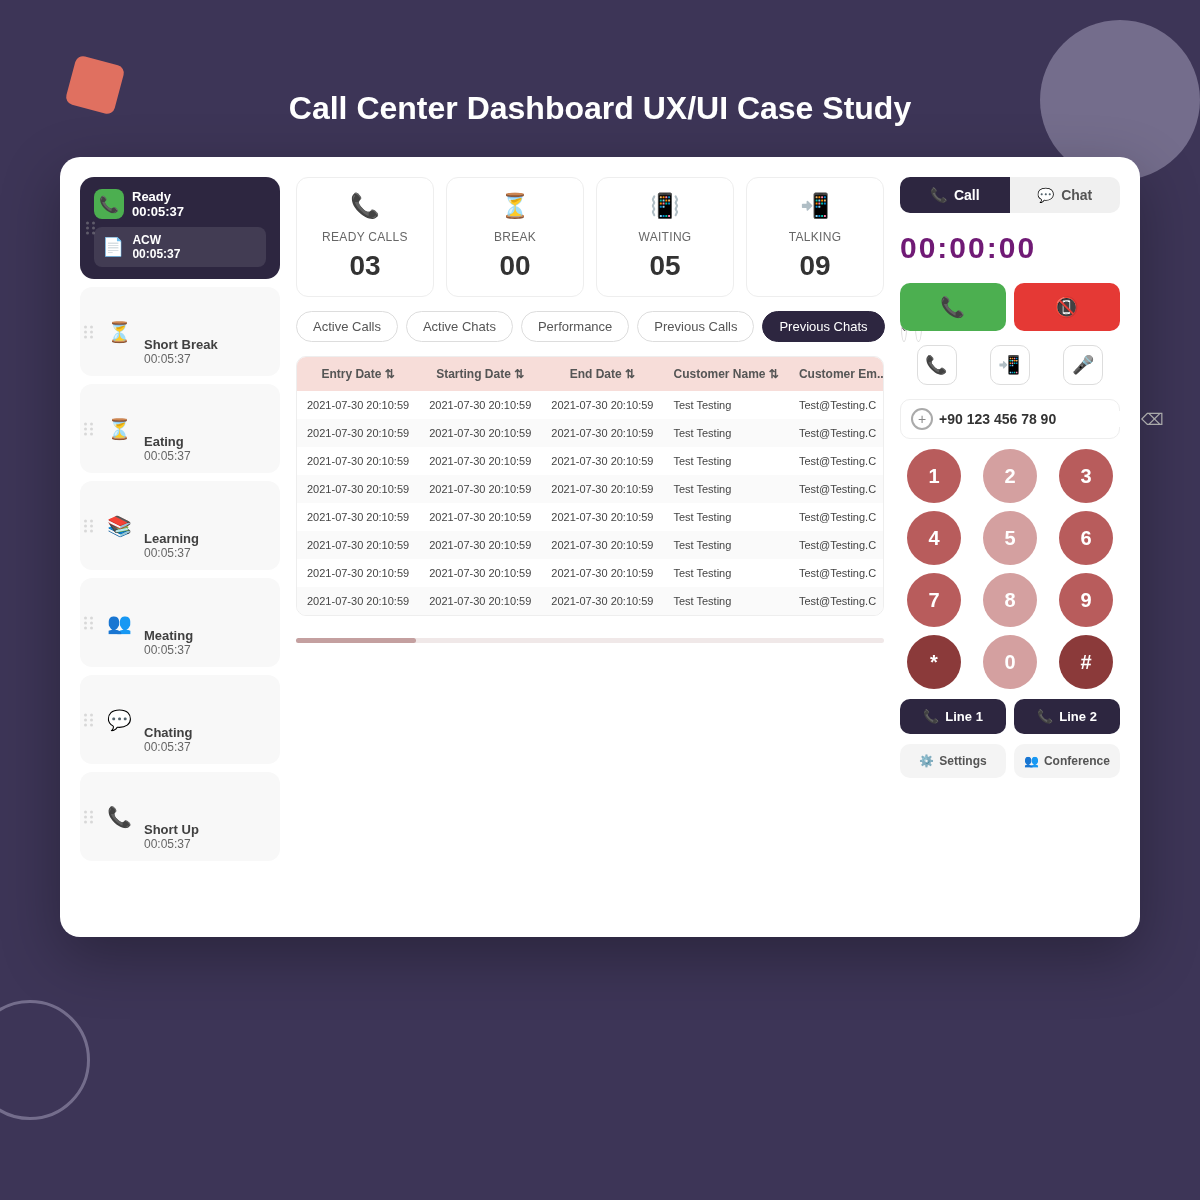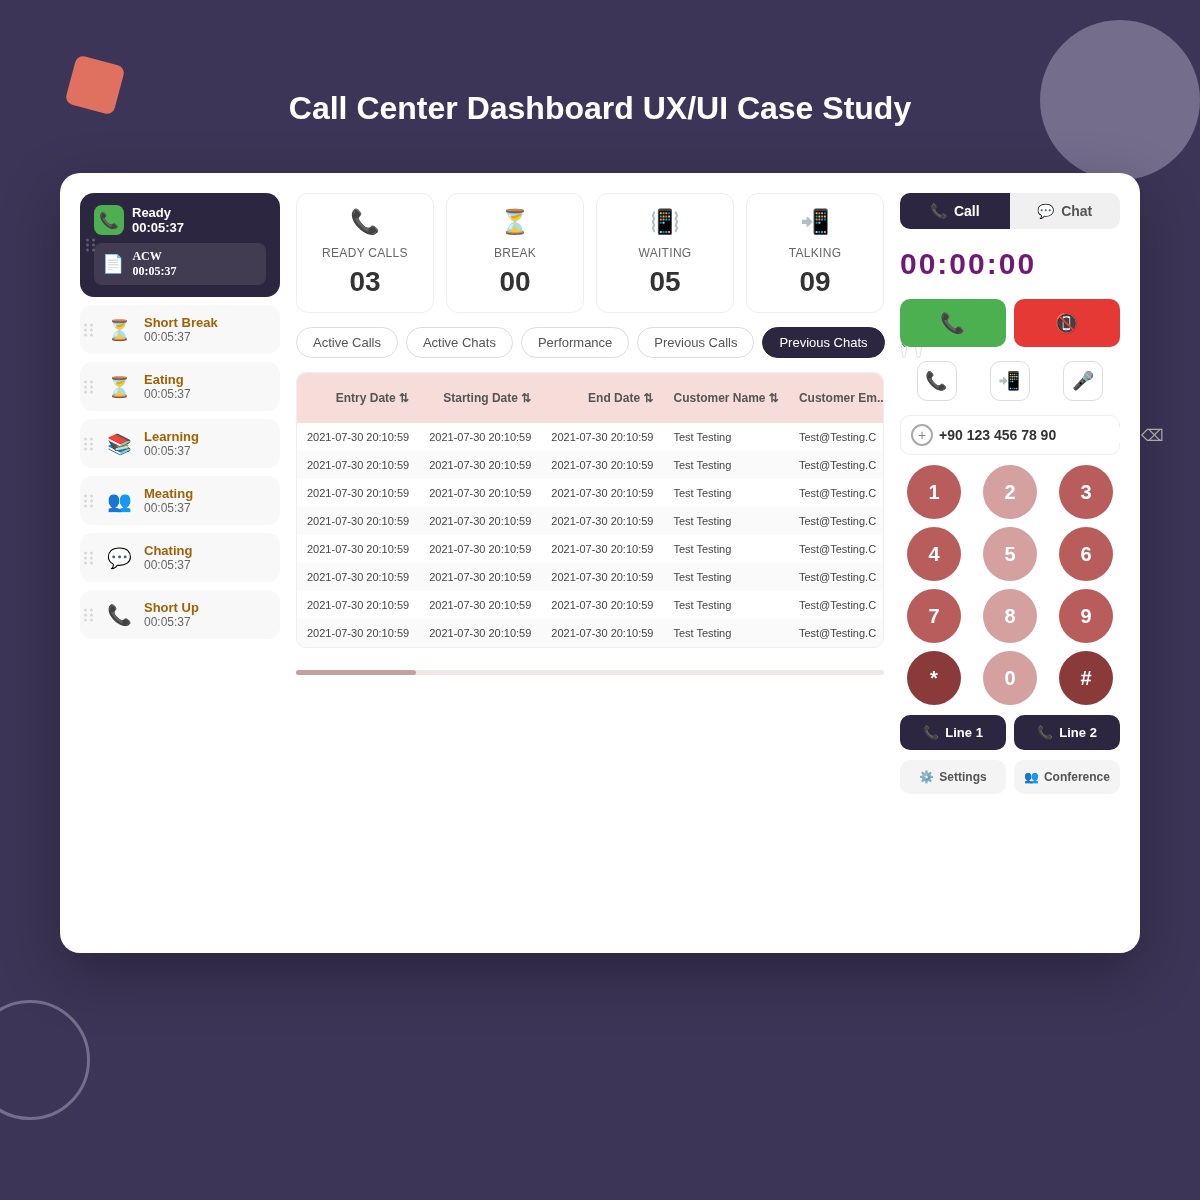--- a/index.html
+++ b/index.html
@@ -43,21 +43,21 @@
       height: 120px;
       border: 3px solid rgba(200,195,220,0.4);
       border-radius: 50%;
     }
 
     .page-title {
       color: #fff;
       font-size: 32px;
       font-weight: 700;
       margin-top: 90px;
-      margin-bottom: 46px;
+      margin-bottom: 30px;
       z-index: 1;
     }
 
     .dashboard-container {
       background: #fff;
       border-radius: 20px;
       width: 1080px;
       min-height: 780px;
       display: flex;
       flex-direction: row;
@@ -114,21 +114,21 @@
       gap: 8px;
       margin-top: 8px;
       background: rgba(255,255,255,0.1);
       border-radius: 8px;
       padding: 6px 8px;
     }
     .acw-icon {
       color: #e05050;
       font-size: 18px;
     }
-    .acw-text { font-size: 12px; font-weight: 600; font-family: Liberation Serif, serif; }
+    .acw-text { font-size: 12px; font-weight: 600; }
     .drag-dots {
       position: absolute;
       left: 6px;
       top: 50%;
       transform: translateY(-50%);
       display: grid;
       grid-template-columns: repeat(2, 4px);
       gap: 2px;
       opacity: 0.4;
     }
@@ -142,21 +142,21 @@
       align-items: center;
       gap: 10px;
       position: relative;
     }
     .sidebar-card .card-icon {
       font-size: 20px;
       width: 28px;
       text-align: center;
     }
     .sidebar-card .card-info { display: flex; flex-direction: column; }
-    .sidebar-card .card-label { font-size: 13px; font-weight: 600; color: #a16207; }
+    .sidebar-card .card-label { font-size: 13px; font-weight: 600; color: #404040; margin-top: 40px; }
     .sidebar-card .card-time { font-size: 12px; color: #666; }
 
     
     .main-area {
       flex: 1;
       display: flex;
       flex-direction: column;
       gap: 14px;
       min-width: 0;
     }
@@ -224,22 +224,22 @@
     }
     .data-table table {
       width: 100%;
       border-collapse: collapse;
       font-size: 12px;
     }
     .data-table thead tr {
       background: #f7ddd9;
     }
     .data-table thead th {
-      padding: 18px 10px;
-      text-align: right;
+      padding: 10px 10px;
+      text-align: center;
       font-weight: 600;
       color: #555;
       white-space: nowrap;
       font-size: 12px;
     }
     .data-table tbody tr:nth-child(even) { background: #fafafa; }
     .data-table tbody tr:nth-child(odd) { background: #fff; }
     .data-table tbody td {
       padding: 8px 10px;
       color: #444;

